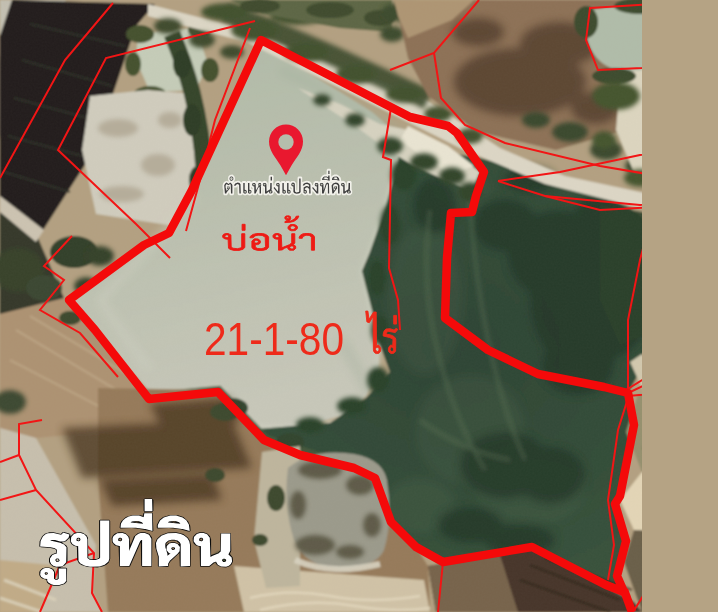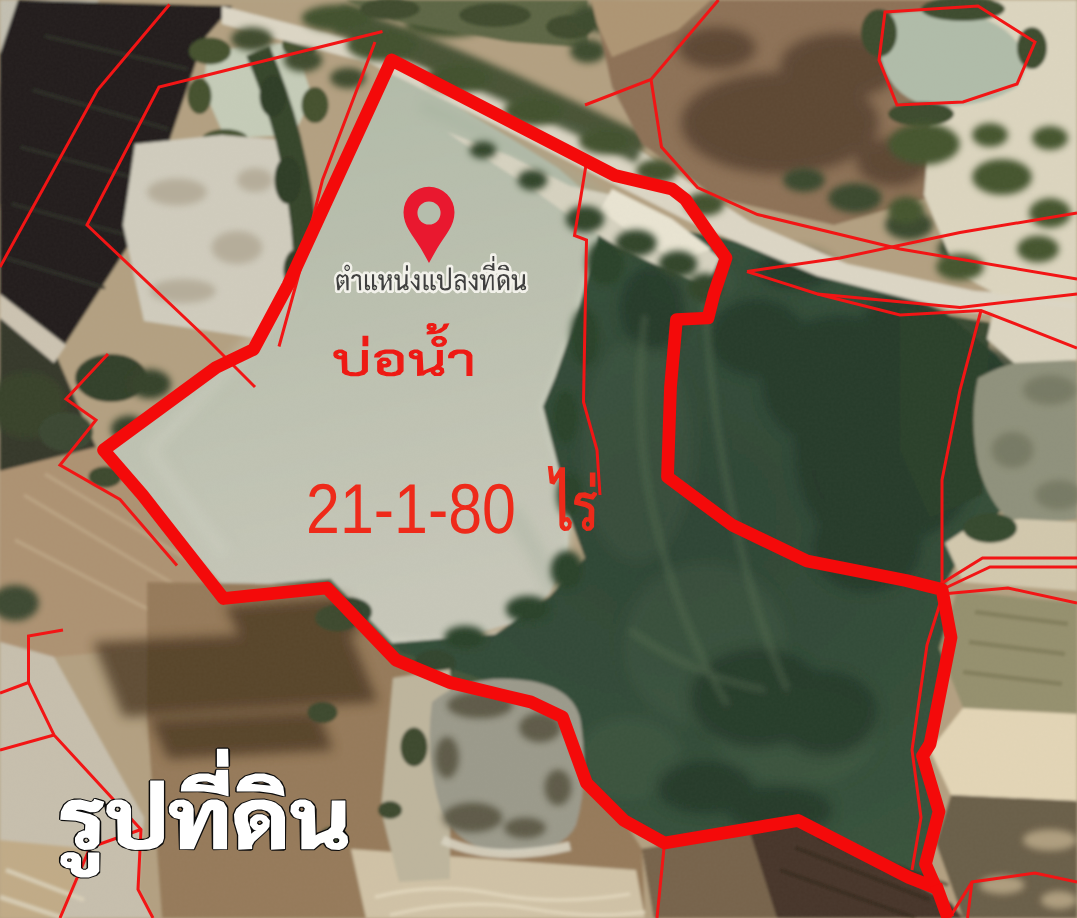--- a/index.html
+++ b/index.html
@@ -1,16 +1,16 @@
 <!DOCTYPE html>
 <html><head>
 <meta charset="utf-8">
 <style>
 html,body{margin:0;padding:0;background:#b5a384;font-family:"Liberation Sans",sans-serif;}
-#stage{position:relative;width:718px;height:612px;overflow:hidden;text-align:right;}
+#stage{position:relative;width:642px;height:612px;overflow:hidden;text-align:right;}
 </style>
 </head>
 <body>
 <div id="stage">
 <svg width="718" height="612" viewBox="0 0 718 612">
 <defs>
 <linearGradient id="pondg" x1="0.1" y1="0" x2="0.3" y2="1">
 <stop offset="0" stop-color="#b0baa7"></stop>
 <stop offset="0.5" stop-color="#bbc0af"></stop>
 <stop offset="1" stop-color="#c7c7b9"></stop>

